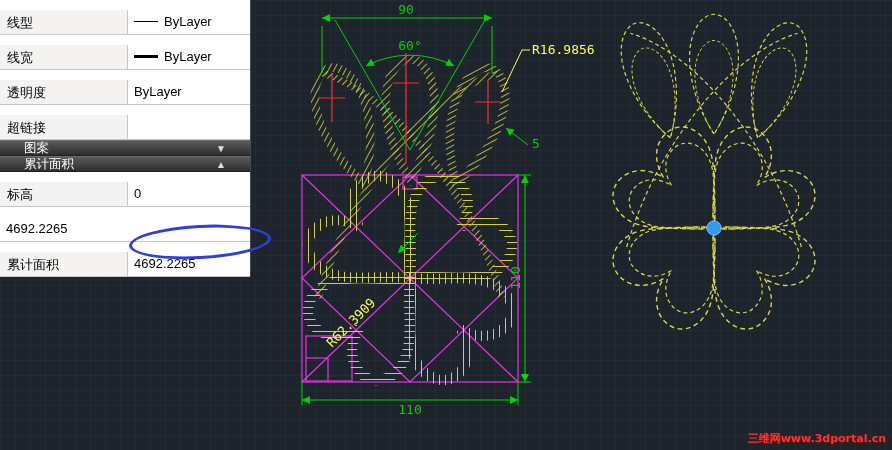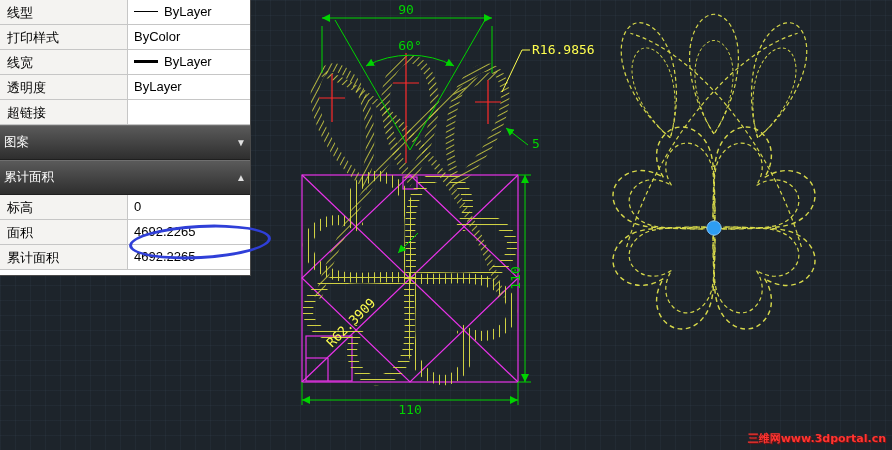--- a/index.html
+++ b/index.html
@@ -14,33 +14,33 @@
     background-size:15px 15px;
     font-family:"Liberation Sans","DejaVu Sans",sans-serif;
   }
 
   
   .panel{
     position:absolute;left:0;top:0;width:250px;height:275px;
     background:#ffffff;border-right:1px solid #4a4a4a;border-bottom:1px solid #4a4a4a;
     font-size:13px;color:#000;
   }
-  .prow{display:flex;height:25px;box-sizing:border-box;border-bottom:1px solid #c6c6c6;background:#fff;}
+  .prow{display:flex;height:25px;box-sizing:border-box;border-bottom:1px solid #c6c6c6;background:#fff;margin-top:10px;}
   .plabel{
     width:128px;box-sizing:border-box;padding:4px 0 0 7px;
     background:#f4f3f1;border-right:1px solid #c6c6c6;
     white-space:nowrap;overflow:hidden;
   }
   .pvalue{flex:1;box-sizing:border-box;padding:4px 8px 0 6px;display:flex;align-items:flex-start;white-space:nowrap;overflow:hidden;}
   .pvalue .vtxt{display:inline-block;}
   .line-thin{display:inline-block;width:24px;height:1px;background:#000;margin:7px 6px 0 0;}
   .line-thick{display:inline-block;width:24px;height:3px;background:#000;margin:6px 6px 0 0;}
   .psection{
-    height:35px;box-sizing:border-box;display:flex;align-items:center;
-    padding:0 4px;justify-content:space-between;
+    height:16px;box-sizing:border-box;display:flex;align-items:center;
+    padding:0 24px;justify-content:space-between;
     background:linear-gradient(#5a5a5a,#2e2e2e);
     color:#fff;font-size:12.5px;border-bottom:1px solid #1f1f1f;border-top:1px solid #6f6f6f;text-align:right;
   }
   .psection .arrow{font-size:10px;color:#e0e0e0;}
 
   
   .annotation-ellipse{
     position:absolute;left:129px;top:225px;width:136px;height:28px;
     border:3px solid #2f3fd8;border-radius:50%;
     transform:rotate(-3deg);
@@ -74,26 +74,20 @@
 
   <div class="prow">
     <div class="plabel">线型</div>
     <div class="pvalue">
       <span class="line-thin"></span>
       <span class="vtxt">ByLayer</span>
     </div>
   </div>
 
 
-  <div class="prow">
-    <div class="plabel">打印样式</div>
-    <div class="pvalue">
-      <span class="vtxt">ByColor</span>
-    </div>
-  </div>
 
   <div class="prow">
     <div class="plabel">线宽</div>
     <div class="pvalue">
       <span class="line-thick"></span>
       <span class="vtxt">ByLayer</span>
     </div>
   </div>
 
   <div class="prow">
@@ -121,21 +115,20 @@
   </div>
 
   <div class="prow">
     <div class="plabel">标高</div>
     <div class="pvalue">
       <span class="vtxt">0</span>
     </div>
   </div>
 
   <div class="prow">
-    <div class="plabel">面积</div>
     <div class="pvalue">
       <span class="vtxt">4692.2265</span>
     </div>
   </div>
 
   <div class="prow">
     <div class="plabel">累计面积</div>
     <div class="pvalue">
       <span class="vtxt">4692.2265</span>
     </div>

